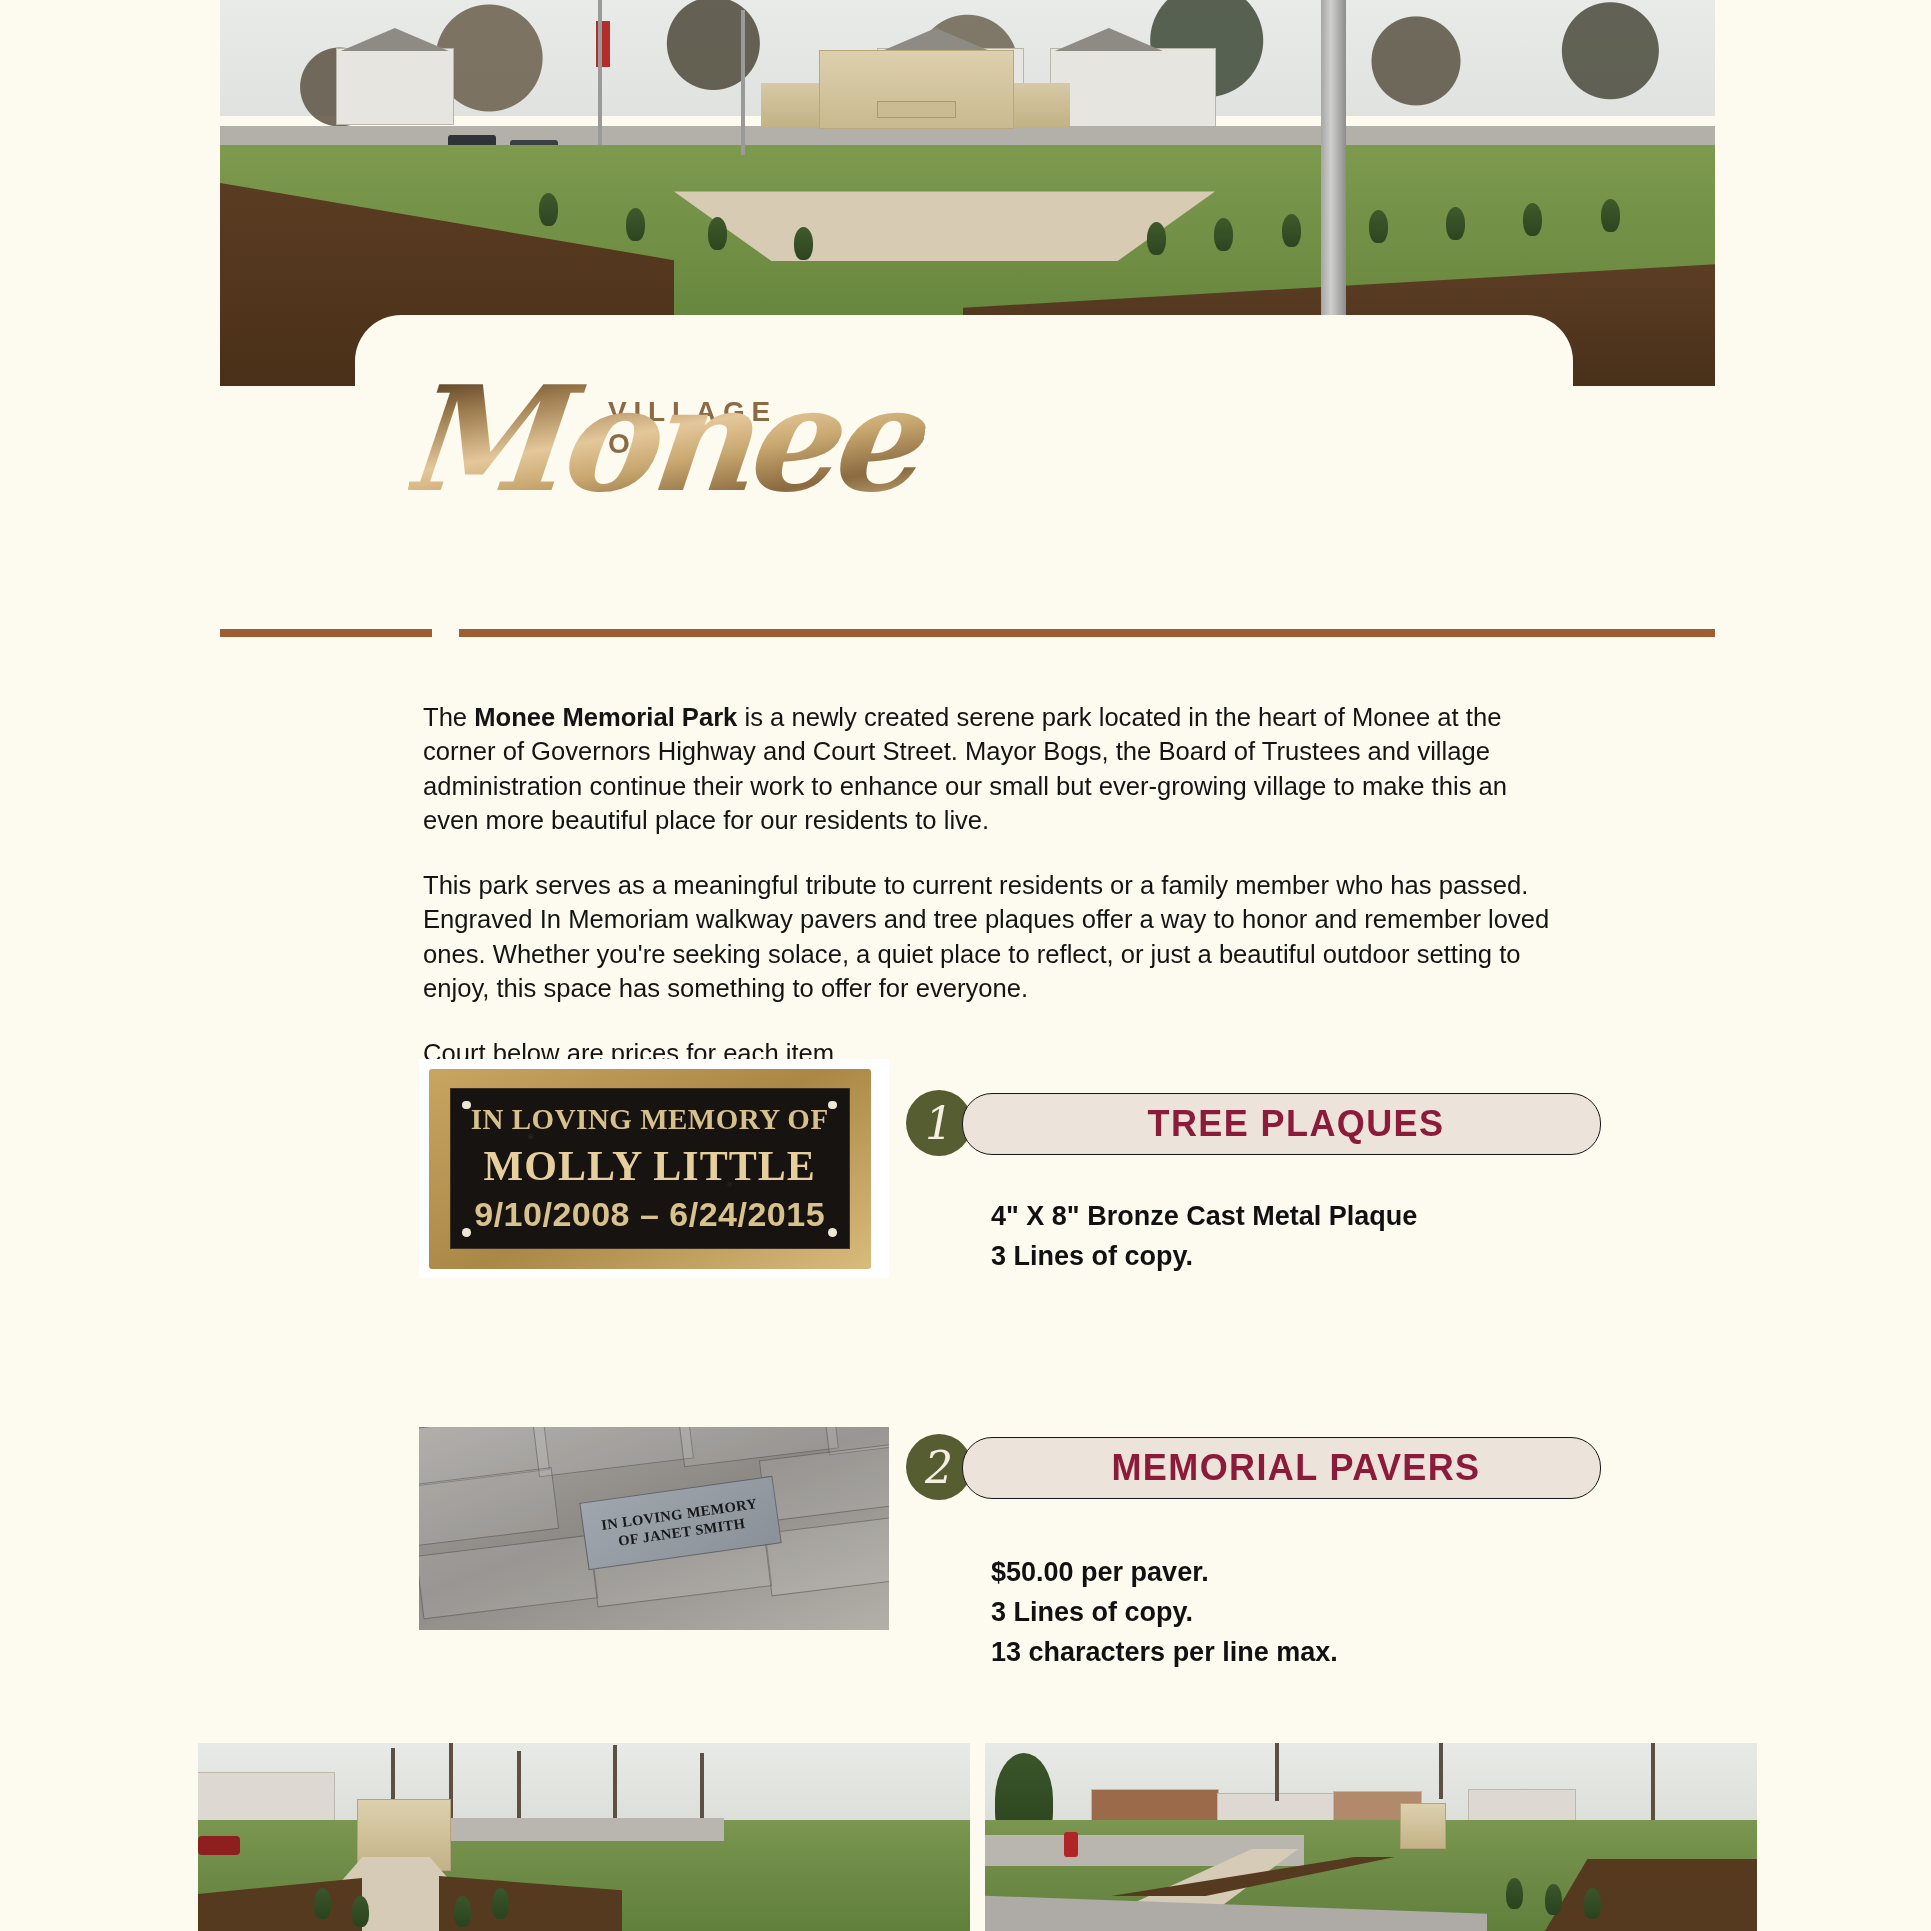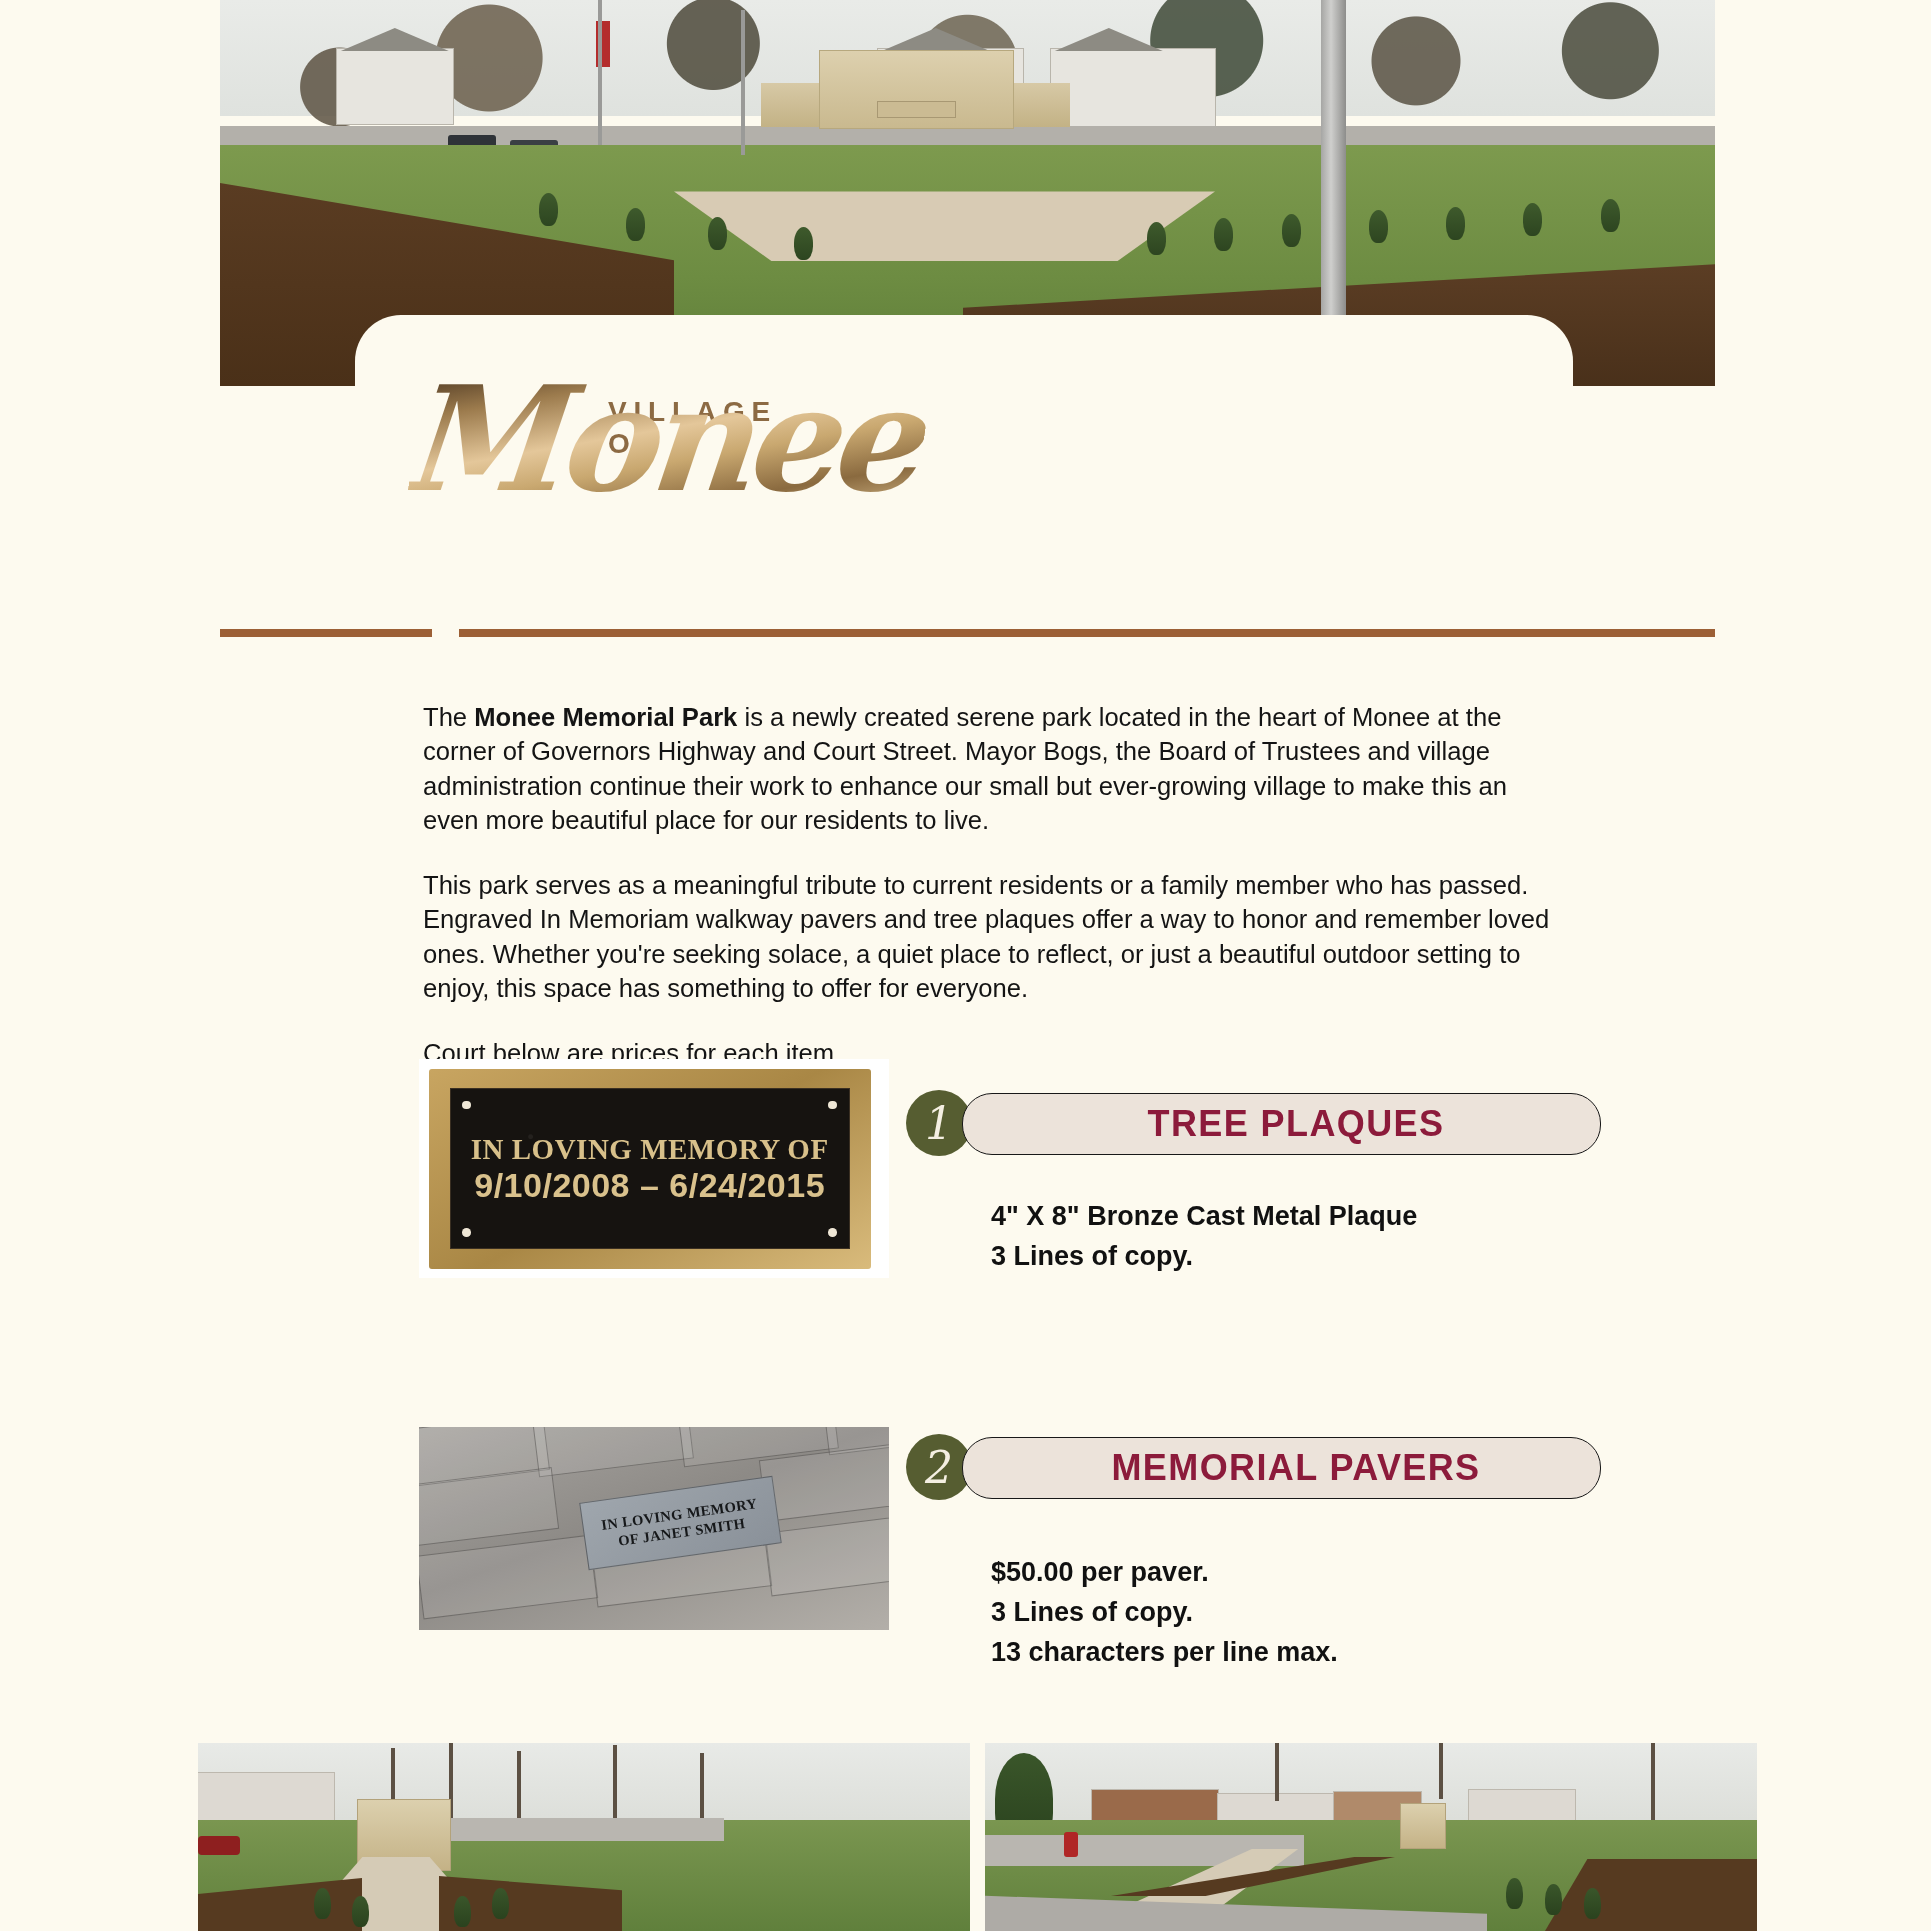--- a/index.html
+++ b/index.html
@@ -323,20 +323,21 @@
 </div>
 
 <div class="offer-photo plaque-photo">
   <div class="plaque-frame">
     <div class="plaque-face">
       <div class="dot" style="left:11.6px;top:11.6px;"></div>
       <div class="dot" style="right:11.6px;top:11.6px;"></div>
       <div class="dot" style="left:11.6px;bottom:11.6px;"></div>
       <div class="dot" style="right:11.6px;bottom:11.6px;"></div>
       <div class="pl-l1">IN LOVING MEMORY OF</div>
+      <div class="pl-l2">MOLLY LITTLE</div>
       <div class="pl-l3">9/10/2008 – 6/24/2015</div>
     </div>
   </div>
 </div>
 
 <div class="badge badge-1">1</div>
 <div class="pill pill-1">
   <div class="pill-label">TREE PLAQUES</div>
 </div>
 

